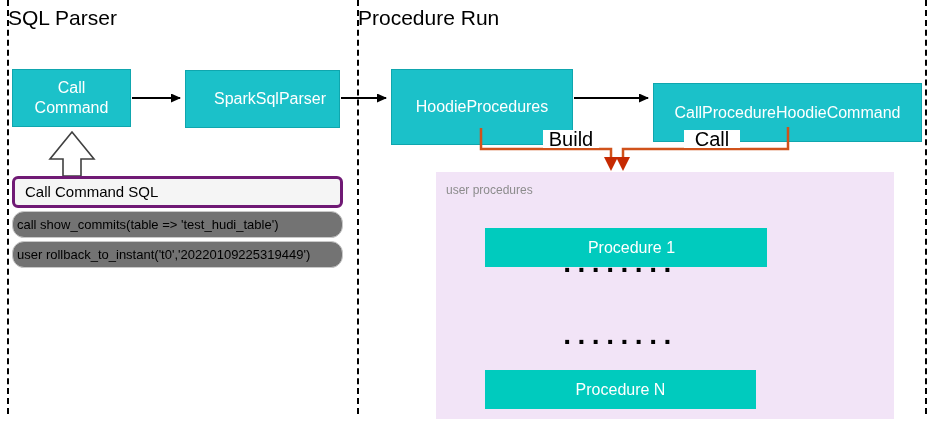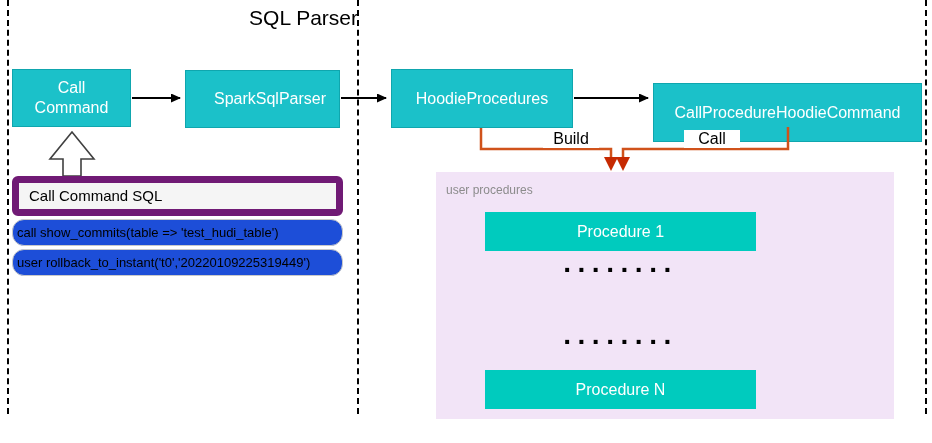--- a/index.html
+++ b/index.html
@@ -1,76 +1,77 @@
 <!DOCTYPE html>
 <html><head>
 <meta charset="utf-8">
 <style>
   html,body{margin:0;padding:0;background:#fff;}
   .canvas{
     position:relative;width:932px;height:443px;background:#ffffff;
     font-family:"Liberation Sans",sans-serif;overflow:hidden;
   }
   .vdash{position:absolute;top:0;height:414px;width:0;border-left:2px dashed #000;}
-  .section-title{position:absolute;top:5px;font-size:21px;line-height:26px;color:#000;text-align:right;}
+  .section-title{position:absolute;top:5px;font-size:21px;line-height:26px;color:#000;text-align:left;}
   .title-sql{left:8px;width:350px;}
   .title-proc{left:358px;width:568px;}
 
   .node{
     position:absolute;background:#1BC1C9;border:1px solid #0FA6AE;color:#fff;
     display:flex;align-items:center;justify-content:center;text-align:center;
     font-size:16px;line-height:20px;box-sizing:border-box;
   }
   .node-call-command{left:12px;top:69px;width:119px;height:58px;white-space:pre-line;}
   .node-spark{left:185px;top:70px;width:155px;height:58px;padding-left:15px;}
-  .node-hoodie{left:391px;top:69px;width:182px;height:59px;text-align:center;}
+  .node-hoodie{left:391px;top:69px;width:182px;height:76px;text-align:center;}
   .node-cphc{left:653px;top:83px;width:269px;height:59px;}
 
   .svg-overlay{position:absolute;left:0;top:0;width:932px;height:443px;pointer-events:none;}
 
-  .edge-label{position:absolute;font-size:16px;line-height:18px;color:#000;text-align:center;background:#fff;padding:0 2px;}
+  .edge-label{position:absolute;font-size:20px;line-height:18px;color:#000;text-align:center;background:#fff;padding:0 2px;}
   .label-build{left:543px;top:130px;width:52px;}
   .label-call{left:684px;top:130px;width:52px;}
 
   .sql-card{position:absolute;left:12px;top:176px;width:331px;}
   .card-header{
-    background:#F5F5F5;border:7px solid #701a75;border-radius:6px;
+    background:#F5F5F5;border:3px solid #701a75;border-radius:6px;
     padding:3px 10px 4px 10px;font-size:15px;line-height:19px;color:#000;
   }
   .card-row{
-    background:#1d4ed8;border:1px solid #C9C9C9;border-radius:12px;margin-top:3px;
+    background:#737373;border:1px solid #C9C9C9;border-radius:12px;margin-top:3px;
     padding:5px 4px;font-size:13px;line-height:15px;color:#000;white-space:nowrap;
   }
 
   .panel{position:absolute;left:436px;top:172px;width:458px;height:247px;background:#F2E4F7;}
   .panel-label{position:absolute;left:10px;top:11px;font-size:12px;color:#8C8C8C;}
   .proc{
     position:absolute;left:49px;width:271px;height:39px;background:#00CBBE;color:#fff;
     display:flex;align-items:center;justify-content:center;font-size:16px;
   }
-  .proc-1{top:40px;}
+  .proc-1{top:56px;padding-left:11px;}
   .proc-2{top:112px;}
   .proc-n{top:185px;margin-top:13px;}
   .dots{
     position:absolute;left:49px;width:271px;height:20px;text-align:center;
     font-size:28px;line-height:18px;letter-spacing:5px;font-weight:bold;color:#000;
   }
   .dots-1{top:89px;}
   .dots-2{top:161px;}
 </style>
 </head>
 <body>
 
 <div class="canvas">
 
   <div class="vdash" style="left:7px"></div>
   <div class="vdash" style="left:357px"></div>
   <div class="vdash" style="left:925px"></div>
 
   <div class="section-title title-sql">SQL Parser</div>
+  <div class="section-title title-proc">Procedure Run</div>
 
   <div class="node node-call-command">Call
 Command</div>
   <div class="node node-spark">SparkSqlParser</div>
   <div class="node node-hoodie">HoodieProcedures</div>
   <div class="node node-cphc">CallProcedureHoodieCommand</div>
 
   <svg class="svg-overlay" viewBox="0 0 932 443" xmlns="http://www.w3.org/2000/svg">
     <defs>
       <marker id="arrow-black" markerWidth="11" markerHeight="10" refX="9" refY="4.5" orient="auto" markerUnits="userSpaceOnUse">

